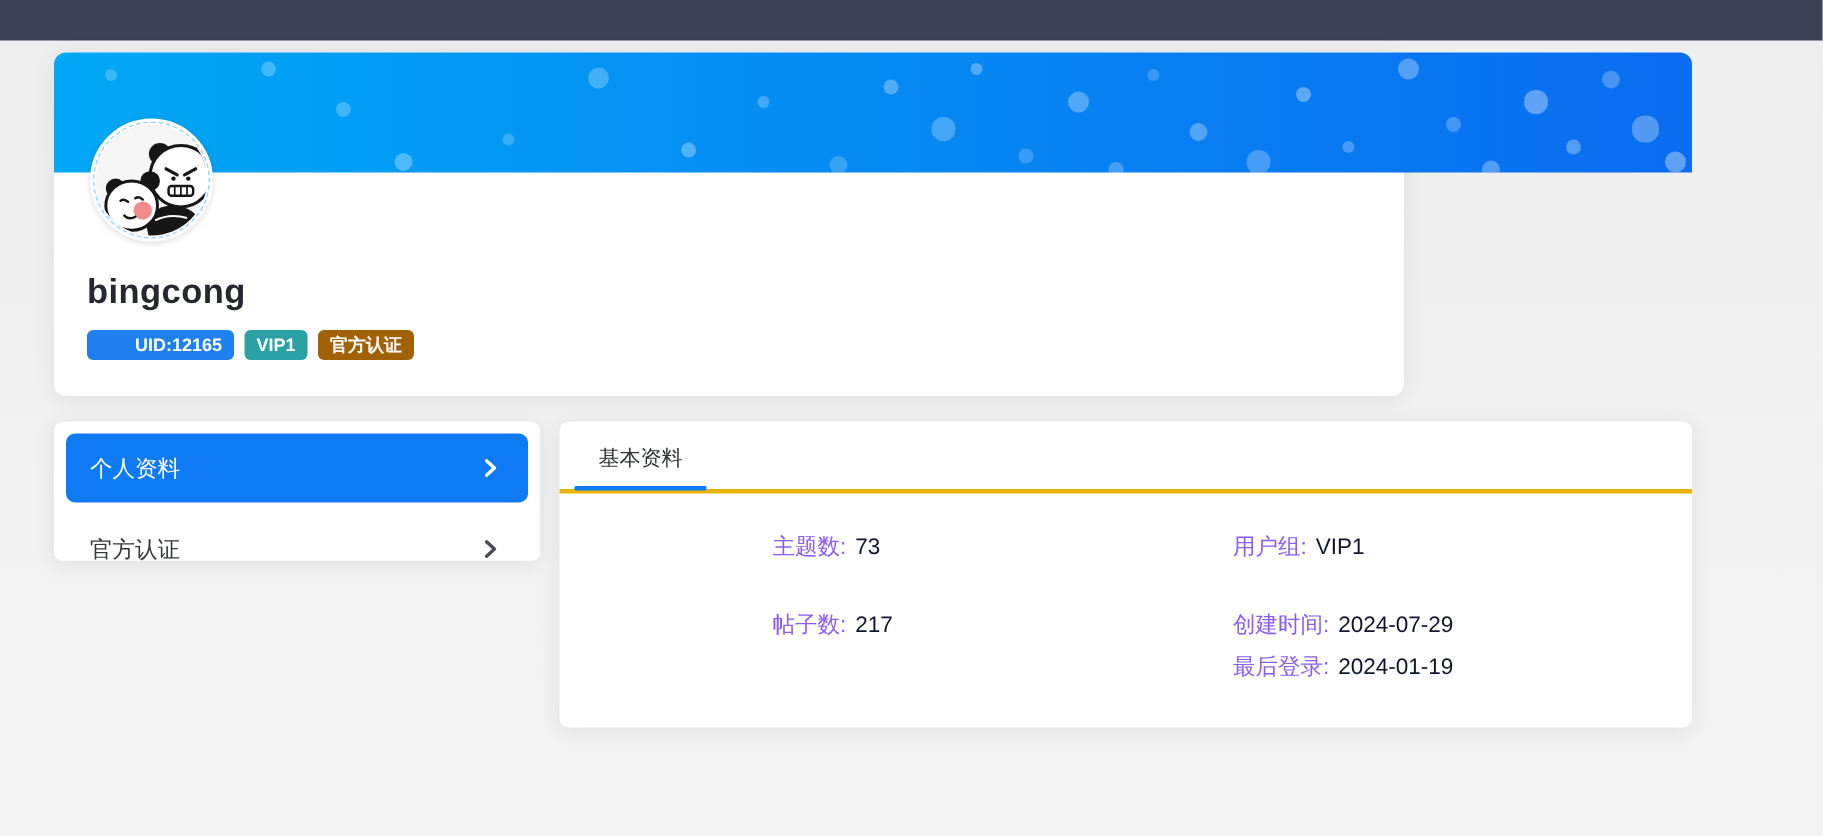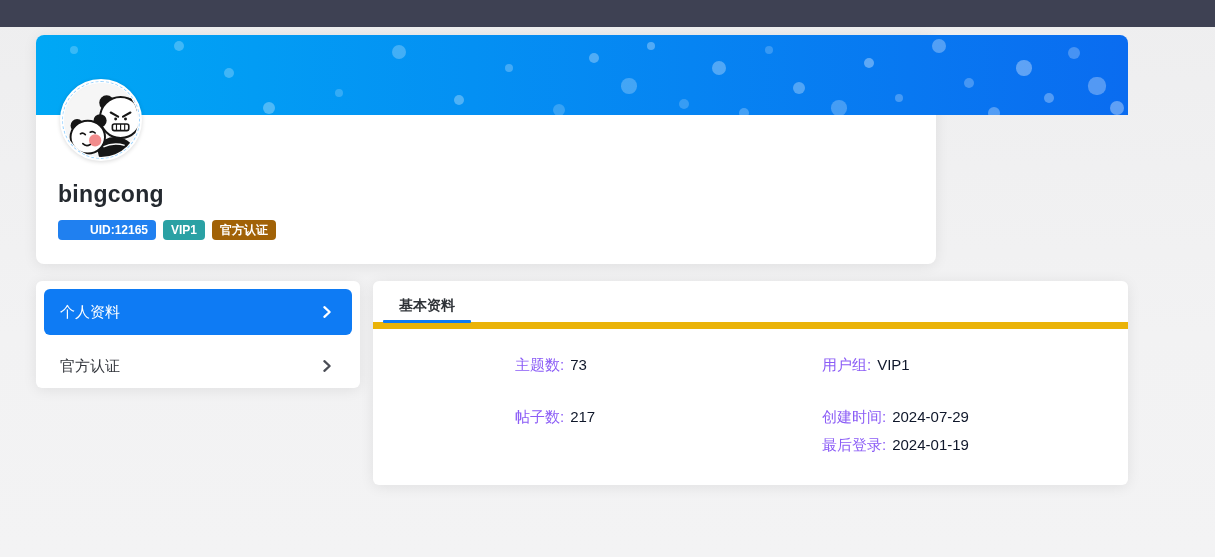--- a/index.html
+++ b/index.html
@@ -42,30 +42,30 @@
   .username { position:absolute; left:22px; top:146px; font-size:23px; font-weight:bold;
     color:#24292f; letter-spacing:.3px; }
   .badges { position:absolute; left:22px; top:185px; display:flex; gap:7px; }
   .badge { padding:3px 8px; border-radius:4px; color:#fff; font-size:12px; font-weight:bold;
     line-height:14px; white-space:nowrap; }
   .badge-uid { background:#2080f0;padding-left:32px; }
   .badge-vip { background:#2aa1a4; }
   .badge-official { background:#a16207; }
 
   
-  .sidebar-card { left:36px; top:281px; width:324px; height:107px; border-radius:6px; }
+  .sidebar-card { left:36px; top:281px; width:324px; height:93px; border-radius:6px; }
   .side-item { position:relative; margin:8px 8px 0 8px; height:46px; display:flex;
     align-items:center; justify-content:space-between; padding:0 18px 0 16px;
     font-size:15px; color:#33363c; border-radius:6px; cursor:pointer; }
   .side-item.active { background:#0e7bf4; color:#fff; }
   .side-item .chev { display:flex; align-items:center; }
 
   
   .main-card { left:373px; top:281px; width:755px; height:204px; border-radius:6px; }
-  .tabs { position:relative; height:48px; border-bottom:7px solid #eab308;font-weight:bold; }
+  .tabs { position:relative; height:48px; border-bottom:3px solid #eab308; }
   .tab { position:absolute; left:26px; top:16px; font-size:14px; color:#2f3338; cursor:pointer; }
   .tab-underline { position:absolute; left:10px; bottom:-1px; width:88px; height:3px;
     background:#0e7bf4; border-radius:1px; }
   .stat-row { position:absolute; font-size:15px; line-height:20px; white-space:nowrap; }
   .stat-label { color:#8b5cf6; }
   .stat-value { color:#0f172a; margin-left:6px; }
   .col-l { left:142px; } .col-r { left:449px; }
   .row-1 { top:74px; } .row-2 { top:126px; } .row-3 { top:154px; }
 </style>
 </head>

